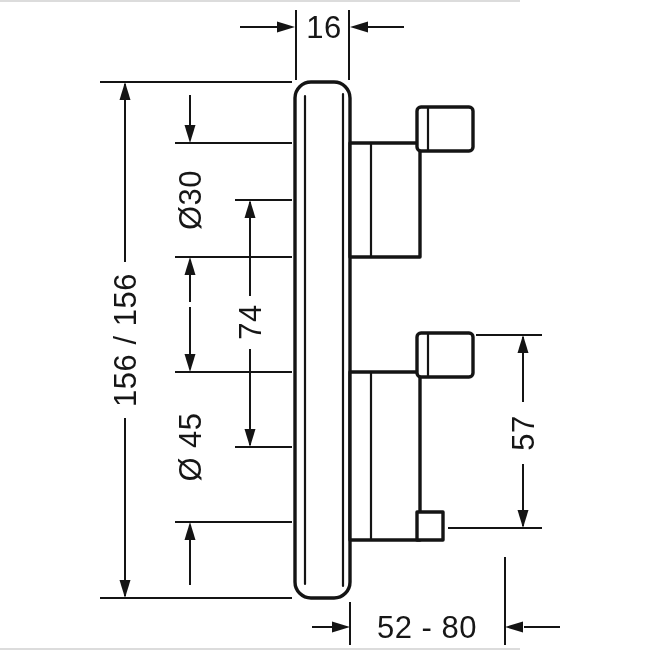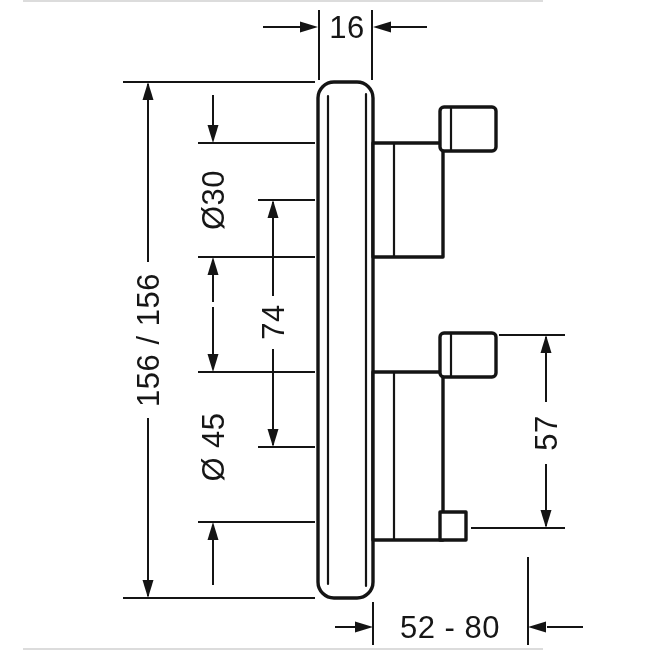--- a/index.html
+++ b/index.html
@@ -1,16 +1,16 @@
 <!DOCTYPE html>
 <html><head>
 <meta charset="utf-8">
 <style>
   html,body{margin:0;padding:0;width:650px;height:650px;background:#ffffff;overflow:hidden;}
-  .stage{position:relative;width:520px;height:650px;background:#ffffff;margin-left:23px;}
+  .stage{position:relative;width:520px;height:650px;background:#ffffff;}
   .edge-artifact{position:absolute;left:0;width:100%;height:2px;background:#dcdcdc;}
   .edge-top{top:0;}
   .edge-bottom{bottom:0;}
   svg{display:block;}
   .outline{fill:#ffffff;stroke:#141414;stroke-width:3.4;stroke-linejoin:round;}
   .detail{stroke:#141414;stroke-width:2.2;fill:none;stroke-linecap:round;}
   .dim line{stroke:#141414;stroke-width:2;fill:none;}
   .dim polygon{fill:#141414;stroke:none;}
   .dim text{
     font-family:"Liberation Sans","DejaVu Sans",sans-serif;

